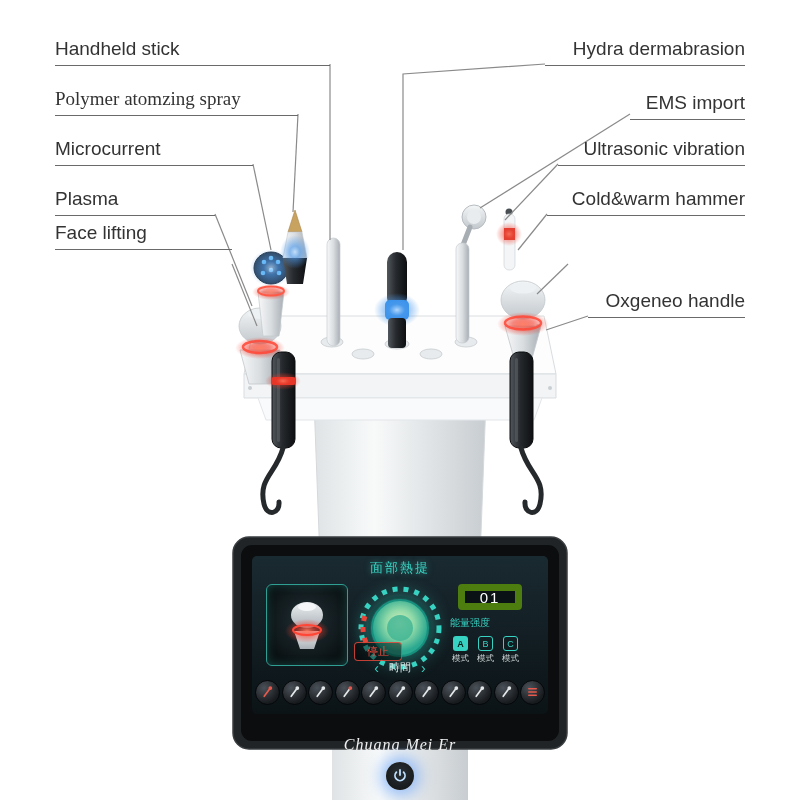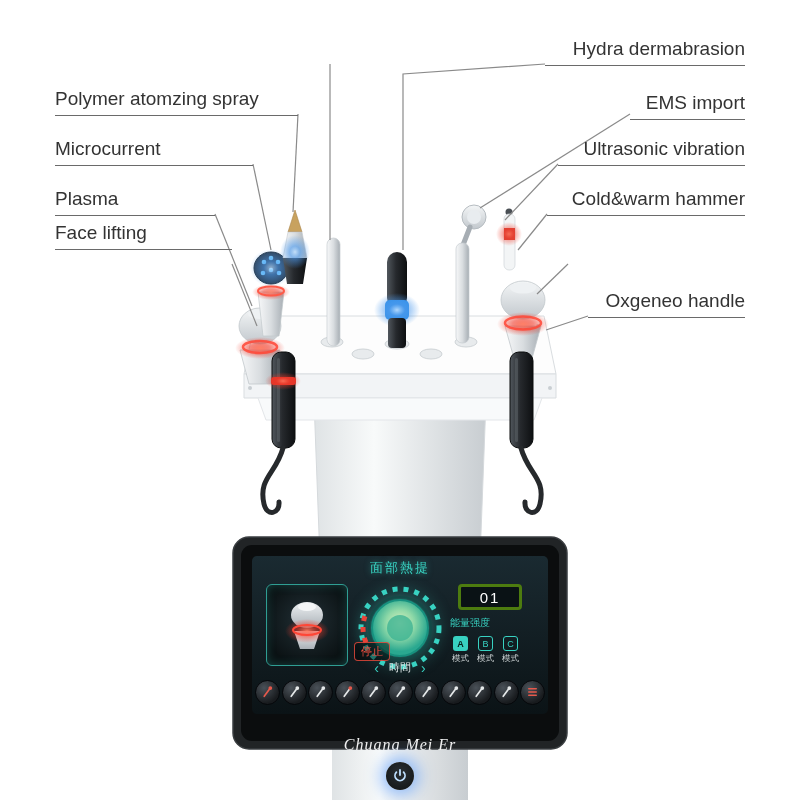--- a/index.html
+++ b/index.html
@@ -15,22 +15,22 @@
 
   
   .screen-ui { position:absolute; left:252px; top:556px; width:296px; height:158px; color:#dfe5e6; }
   .scr-title { position:absolute; top:3px; left:0; right:0; text-align:center; font-size:13px;
                color:#38d2c2; letter-spacing:2px; text-shadow:0 0 6px rgba(56,210,194,.6); }
   .scr-card { position:absolute; left:14px; top:28px; width:82px; height:82px; border:1px solid #2f9e93;
               border-radius:6px; background:radial-gradient(circle at 50% 45%, #223036, #0b1214 75%);
               box-shadow:inset 0 0 10px rgba(56,210,194,.25); display:flex; align-items:center; justify-content:center; }
   .scr-dial { position:absolute; left:100px; top:24px; width:96px; height:96px; filter:drop-shadow(0 0 6px rgba(56,210,194,.5)); }
   .scr-stop { position:absolute; left:102px; top:86px; font-size:11px; color:#ff5040; border:1px solid rgba(255,80,64,.75);
-              border-radius:4px; padding:1px 6px; background:rgba(0,0,0,.45); z-index:3; cursor:pointer; }
-  .scr-counter { position:absolute; left:206px; top:28px; width:64px; height:26px; border:3px solid #4d7c0f;
+              border-radius:4px; padding:1px 12px; background:rgba(0,0,0,.45); z-index:3; cursor:pointer; }
+  .scr-counter { position:absolute; left:206px; top:28px; width:64px; height:26px; border:7px solid #4d7c0f;
                  border-radius:4px; background:#0a1215; color:#fff; font-size:15px; letter-spacing:2px;
                  display:flex; align-items:center; justify-content:center; }
   .scr-intensity { position:absolute; left:198px; top:60px; width:80px; font-size:10px; color:#38d2c2; }
   .scr-modes { position:absolute; left:200px; top:80px; display:flex; gap:8px; }
   .mode { display:flex; flex-direction:column; align-items:center; gap:2px; cursor:pointer; }
   .mode-key { width:15px; height:15px; border-radius:3px; font-size:9px; display:flex; align-items:center; justify-content:center; }
   .mode-key.active { background:#38d2c2; color:#05211d; font-weight:bold; }
   .mode-key.idle { border:1px solid #38d2c2; color:#38d2c2; }
   .mode-label { font-size:8.5px; color:#cdd3d4;text-align:center; }
   .scr-time { position:absolute; left:100px; top:104px; width:96px; display:flex; align-items:center;
@@ -198,21 +198,22 @@
       <path d="M232 264 L 257 326"></path>
       <path d="M545 64 L 403 74 L 403 250"></path>
       <path d="M630 114 L 480 208"></path>
       <path d="M558 164 L 505 220"></path>
       <path d="M547 214 L 518 250"></path>
       <path d="M568 264 L 537 294"></path>
       <path d="M588 316 L 546 330"></path>
     </g>
   </svg>
 
-  <div class="callout left" style="top:88px;  width:243px;">Polymer atomzing spray</div>
+  <div class="callout left" style="top:38px;  width:275px;">Handheld stick</div>
+  <div class="callout left" style="top:88px;  width:243px;font-family:Liberation Serif, serif;">Polymer atomzing spray</div>
   <div class="callout left" style="top:138px; width:198px;">Microcurrent</div>
   <div class="callout left" style="top:188px; width:160px;">Plasma</div>
   <div class="callout left" style="top:222px; width:177px;">Face lifting</div>
 
   <div class="callout right" style="top:38px;  width:200px;">Hydra dermabrasion</div>
   <div class="callout right" style="top:92px;  width:115px;">EMS import</div>
   <div class="callout right" style="top:138px; width:187px;">Ultrasonic vibration</div>
   <div class="callout right" style="top:188px; width:198px;">Cold&amp;warm hammer</div>
   <div class="callout right" style="top:290px; width:157px;">Oxgeneo handle</div>
 

